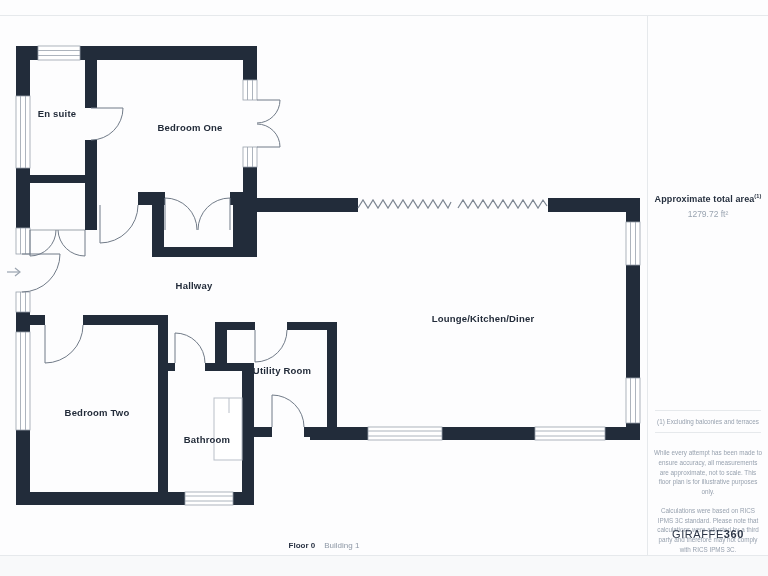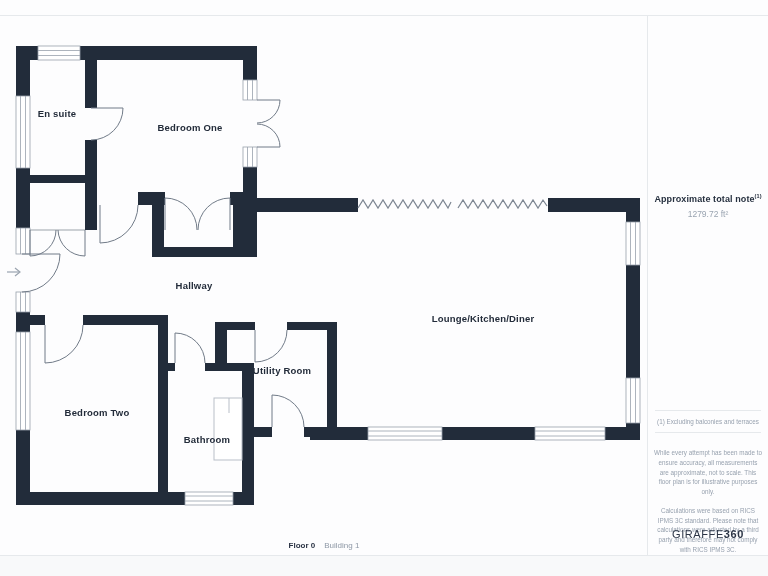--- a/index.html
+++ b/index.html
@@ -237,21 +237,21 @@
       <text class="room-label" x="194" y="289">Hallway</text>
       <text class="room-label" x="483" y="322">Lounge/Kitchen/Diner</text>
       <text class="room-label" x="97" y="416">Bedroom Two</text>
       <text class="room-label" x="282" y="374">Utility Room</text>
       <text class="room-label" x="207" y="443">Bathroom</text>
     </g>
   </svg>
 
   <div class="sidebar">
     <div class="area-block">
-      <div class="area-title"><span>Approximate total note</span><sup>(1)</sup></div>
+      <div class="area-title"><span>Approximate total area</span><sup>(1)</sup></div>
       <div class="area-value">1279.72 ft²</div>
     </div>
     <div class="footnote-box">(1) Excluding balconies and terraces</div>
     <div class="disclaimers">
       <div class="disclaimer-1">While every attempt has been made to ensure accuracy, all measurements are approximate, not to scale. This floor plan is for illustrative purposes only.</div>
       <div class="disclaimer-2">Calculations were based on RICS IPMS 3C standard. Please note that calculations were adjusted by a third party and therefore may not comply with RICS IPMS 3C.</div>
     </div>
     <div class="brand"><span class="b-name">GIRAFFE</span><span class="b-num">360</span></div>
   </div>
 

